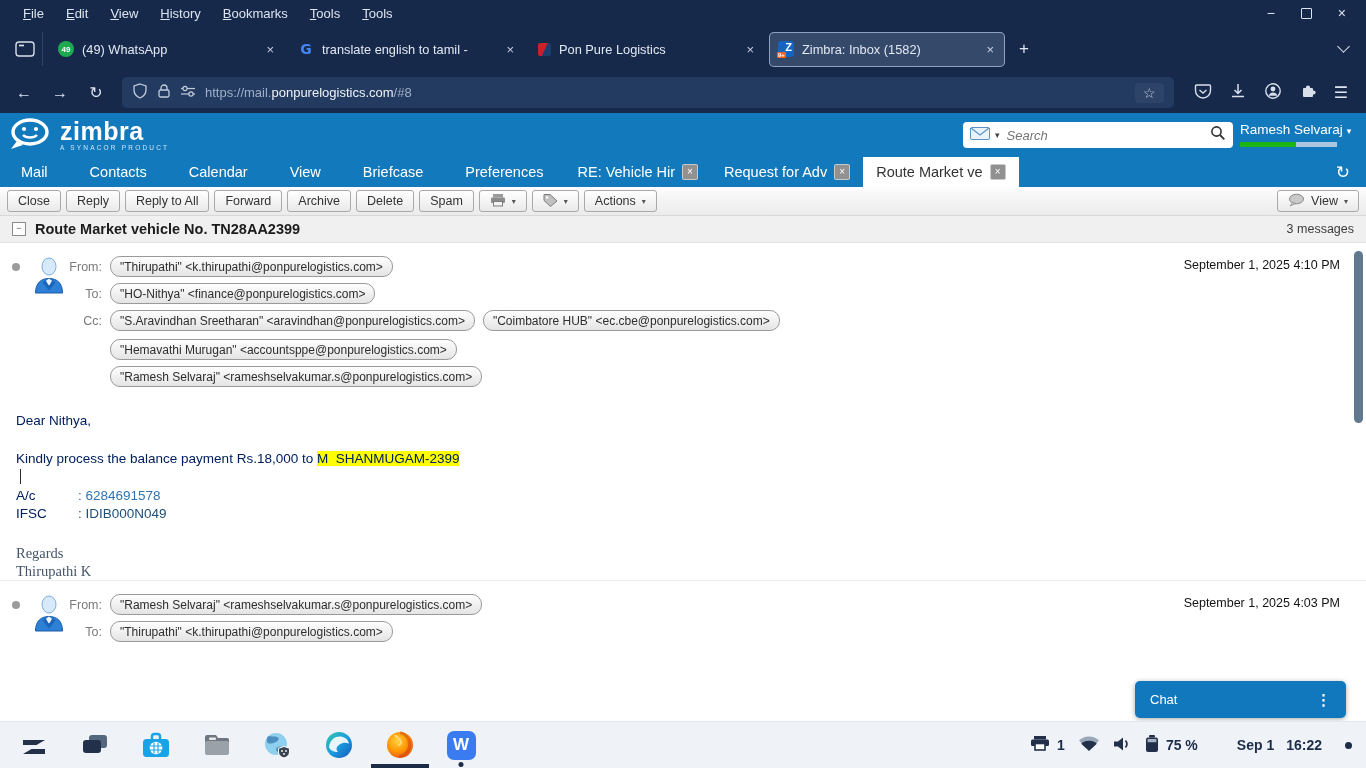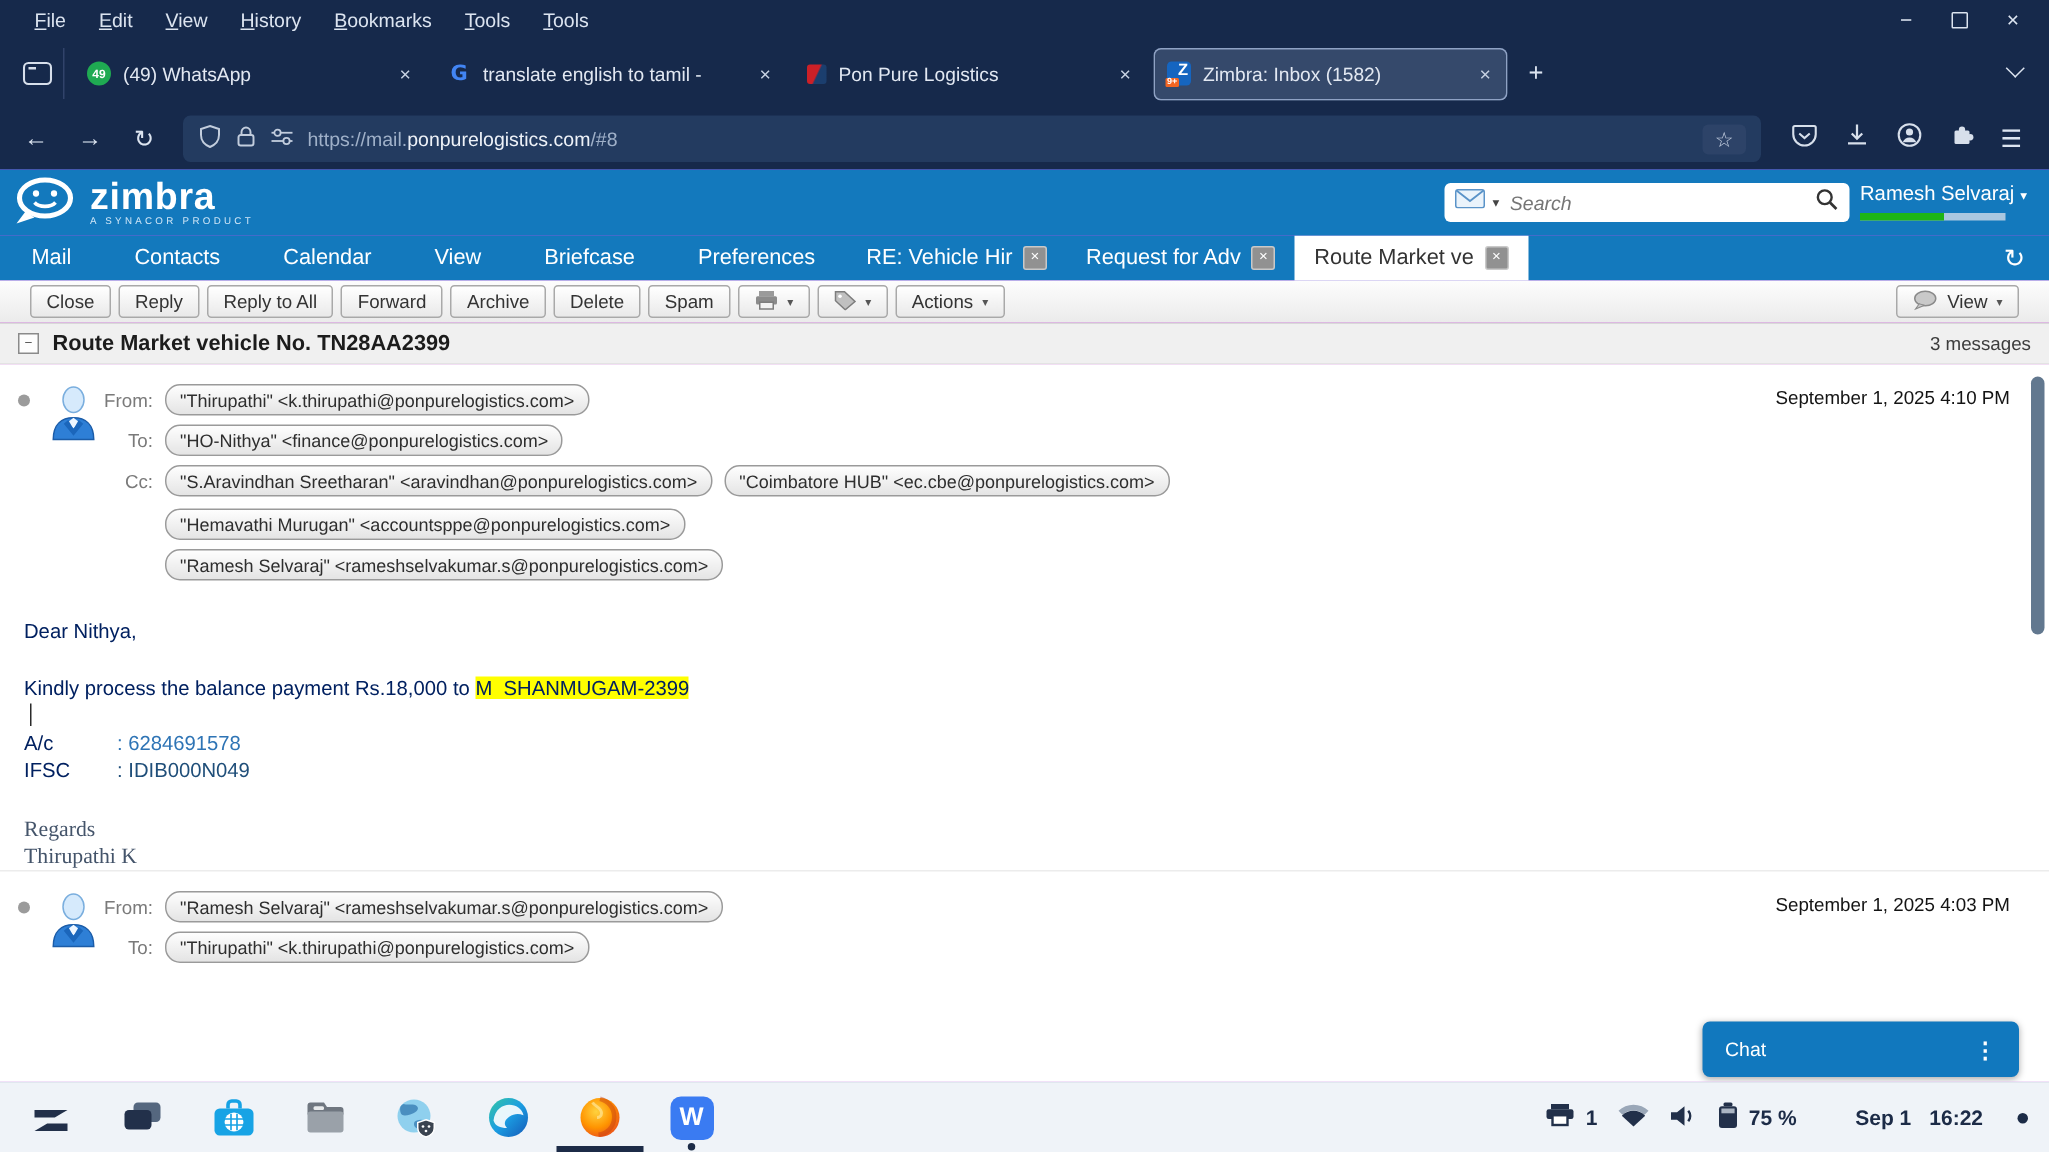--- a/index.html
+++ b/index.html
@@ -56,21 +56,21 @@
   .quota{margin-top:4px;height:5px;background:#a9c7e0;width:97px;}
   .quota-fill{height:100%;width:58%;background:#1db515;}
 
   .z-nav{height:30px;background:#1379bd;display:flex;align-items:stretch;color:#fff;font-size:14.5px;}
   .z-nav-item{display:flex;align-items:center;padding:0 21px;}
   .z-convtab{display:flex;align-items:center;gap:7px;padding:0 13px;white-space:nowrap;}
   .z-convtab.active{background:#fff;color:#333;}
   .ct-close{width:14px;height:14px;background:#919191;border:1px solid #c9c9c9;border-radius:2px;color:#fff;font-size:10px;line-height:13px;text-align:center;}
   .z-refresh{margin-left:auto;display:flex;align-items:center;padding-right:16px;font-size:17px;color:#fff;}
 
-  .z-toolbar{height:28px;background:linear-gradient(#fdfdfd,#ebebeb);border-bottom:1px solid #d8d8d8;display:flex;align-items:center;padding:0 20px;gap:5px;}
+  .z-toolbar{height:28px;background:linear-gradient(#fdfdfd,#ebebeb);border-bottom:1px solid #d8d8d8;display:flex;align-items:center;padding:0 7px;gap:5px;}
   .z-btn{height:20px;background:linear-gradient(#ffffff,#e9e9e9);border:1px solid #a9a9a9;border-radius:3px;padding:0 10px;font-size:12.5px;color:#333;display:flex;align-items:center;gap:6px;white-space:nowrap;}
   .z-btn .caret{font-size:8px;color:#555;}
   .z-spacer{flex:1;}
 
   .z-subjectbar{height:26px;background:#f0f0f0;border-bottom:1px solid #e3e3e3;display:flex;align-items:center;padding:0 12px;}
   .collapse-box{width:12px;height:12px;border:1px solid #8a8a8a;color:#555;font-size:9px;line-height:10px;text-align:center;background:#fdfdfd;}
   .subject{font-weight:bold;color:#1c1c1c;font-size:14.5px;margin-left:9px;}
   .msgcount{margin-left:auto;color:#3c3c3c;font-size:12.5px;}
 
   .z-conv{flex:1;background:#fff;position:relative;overflow:hidden;}

